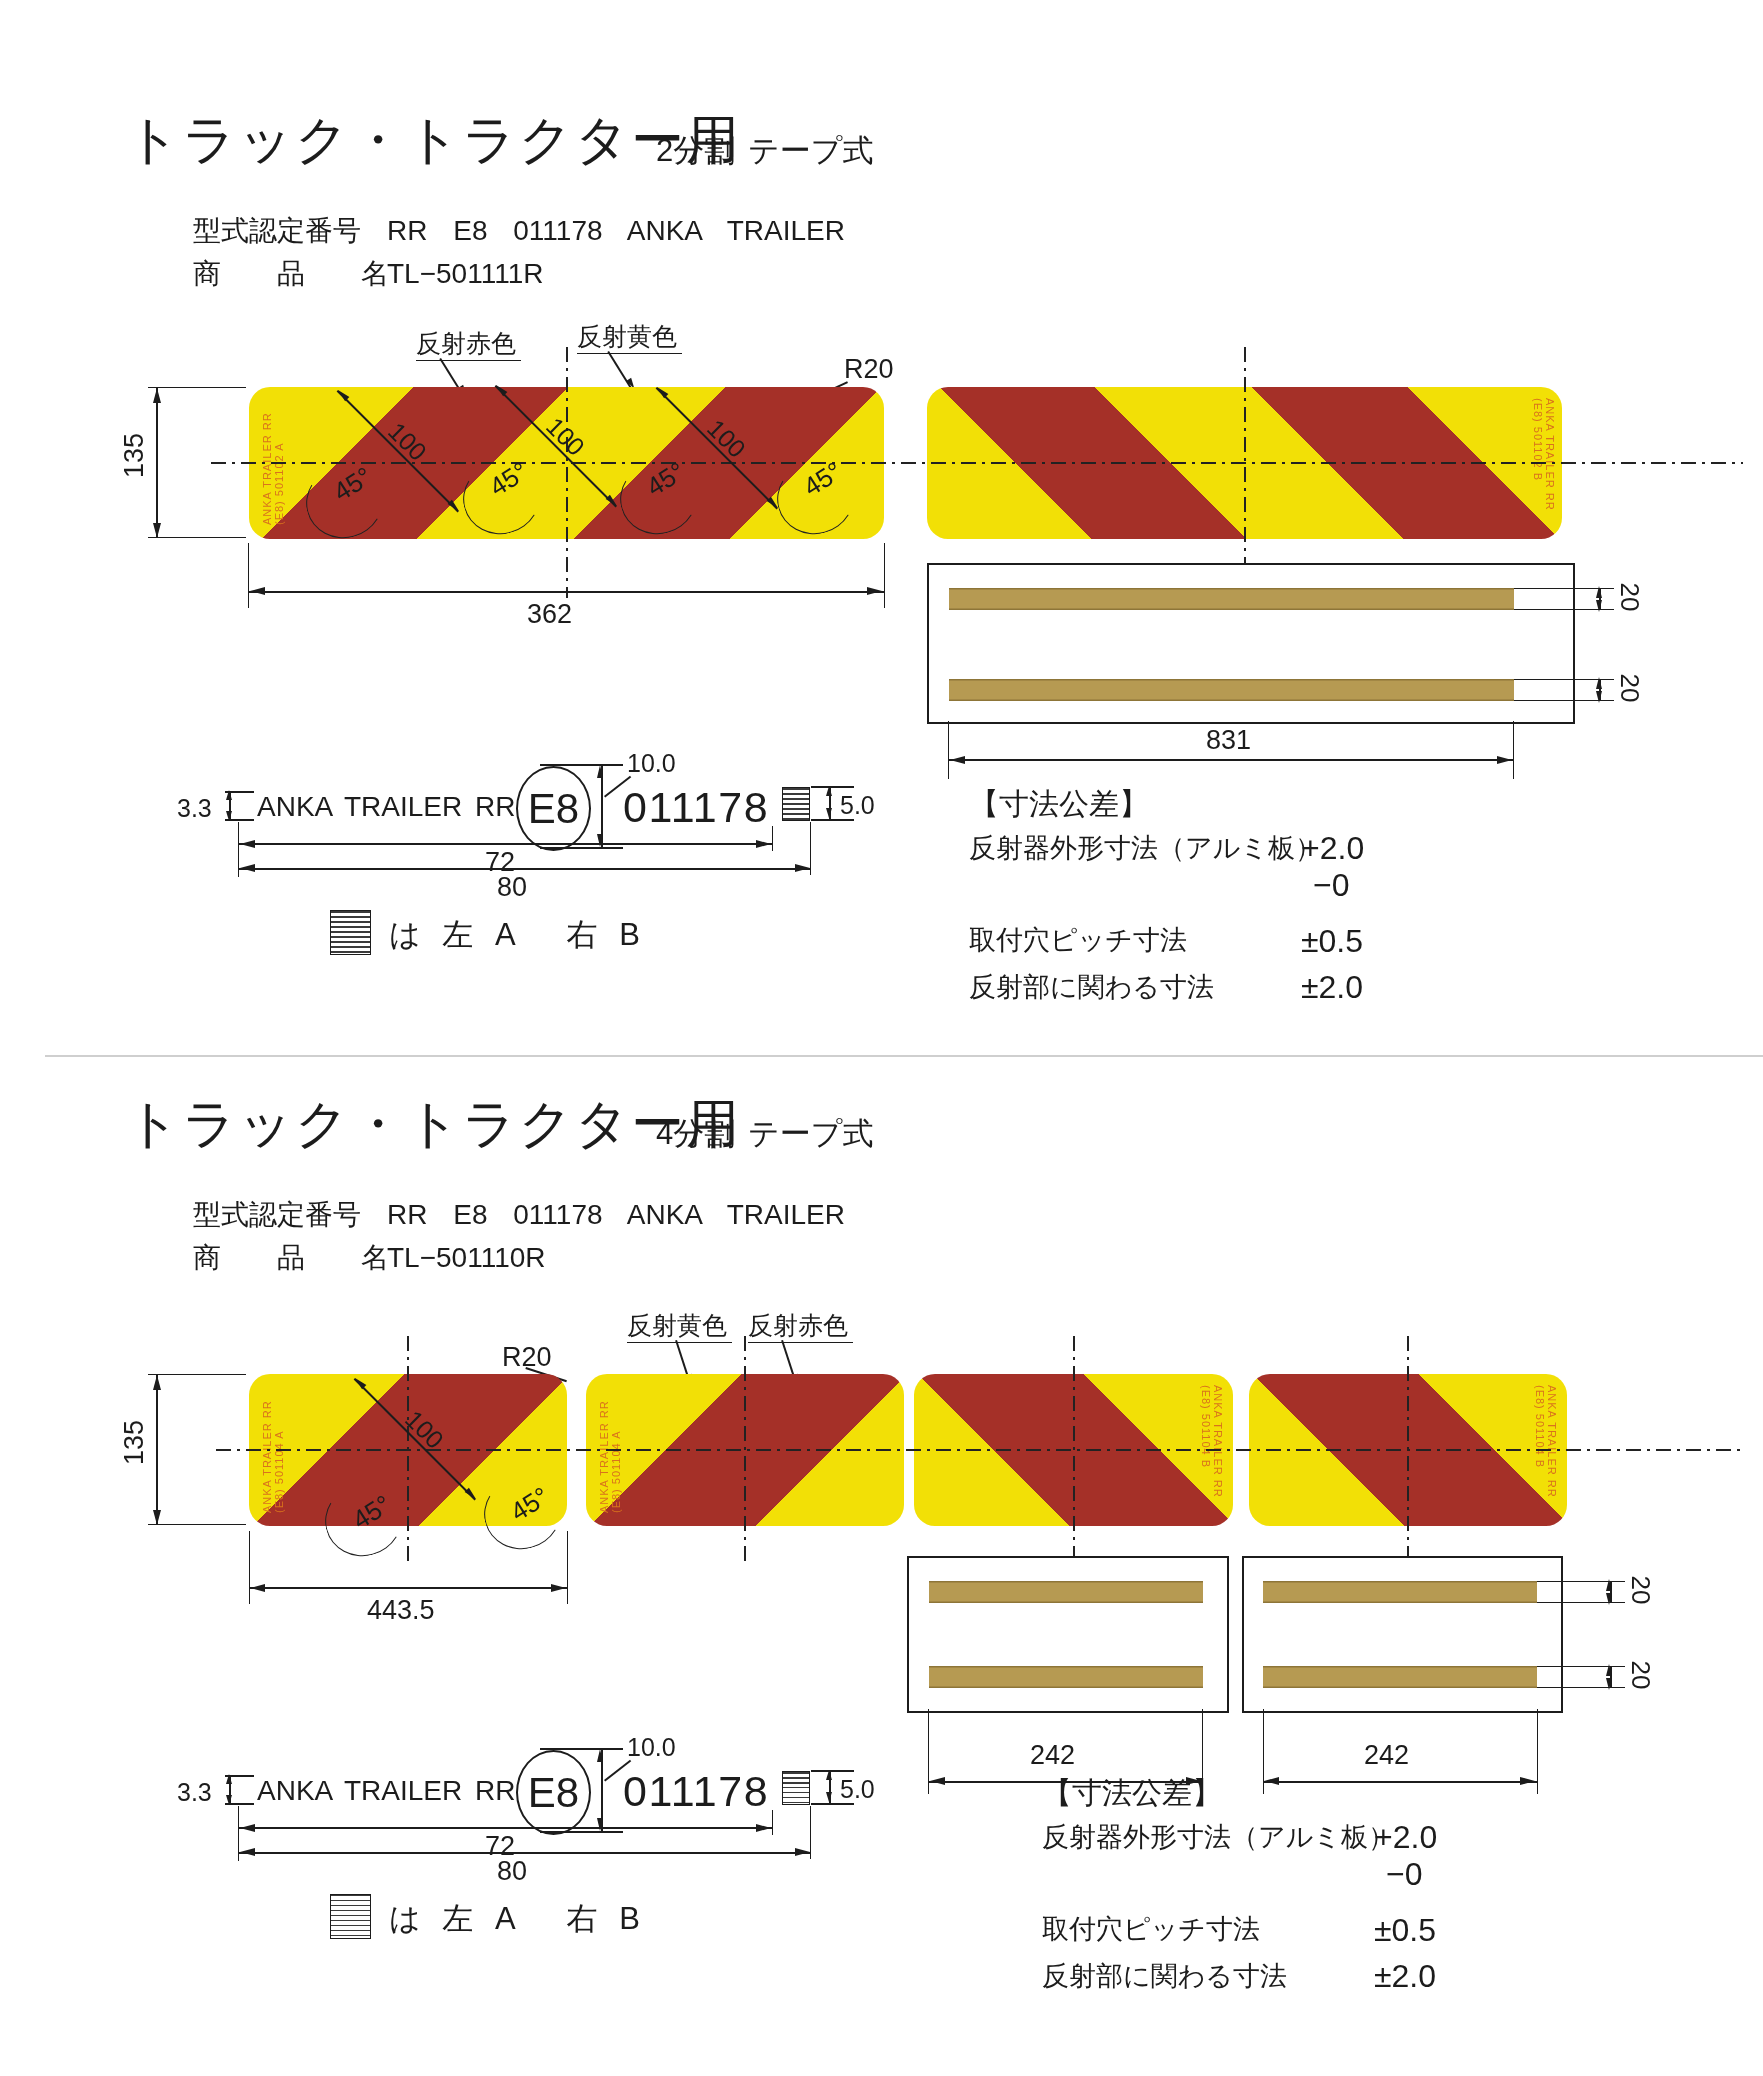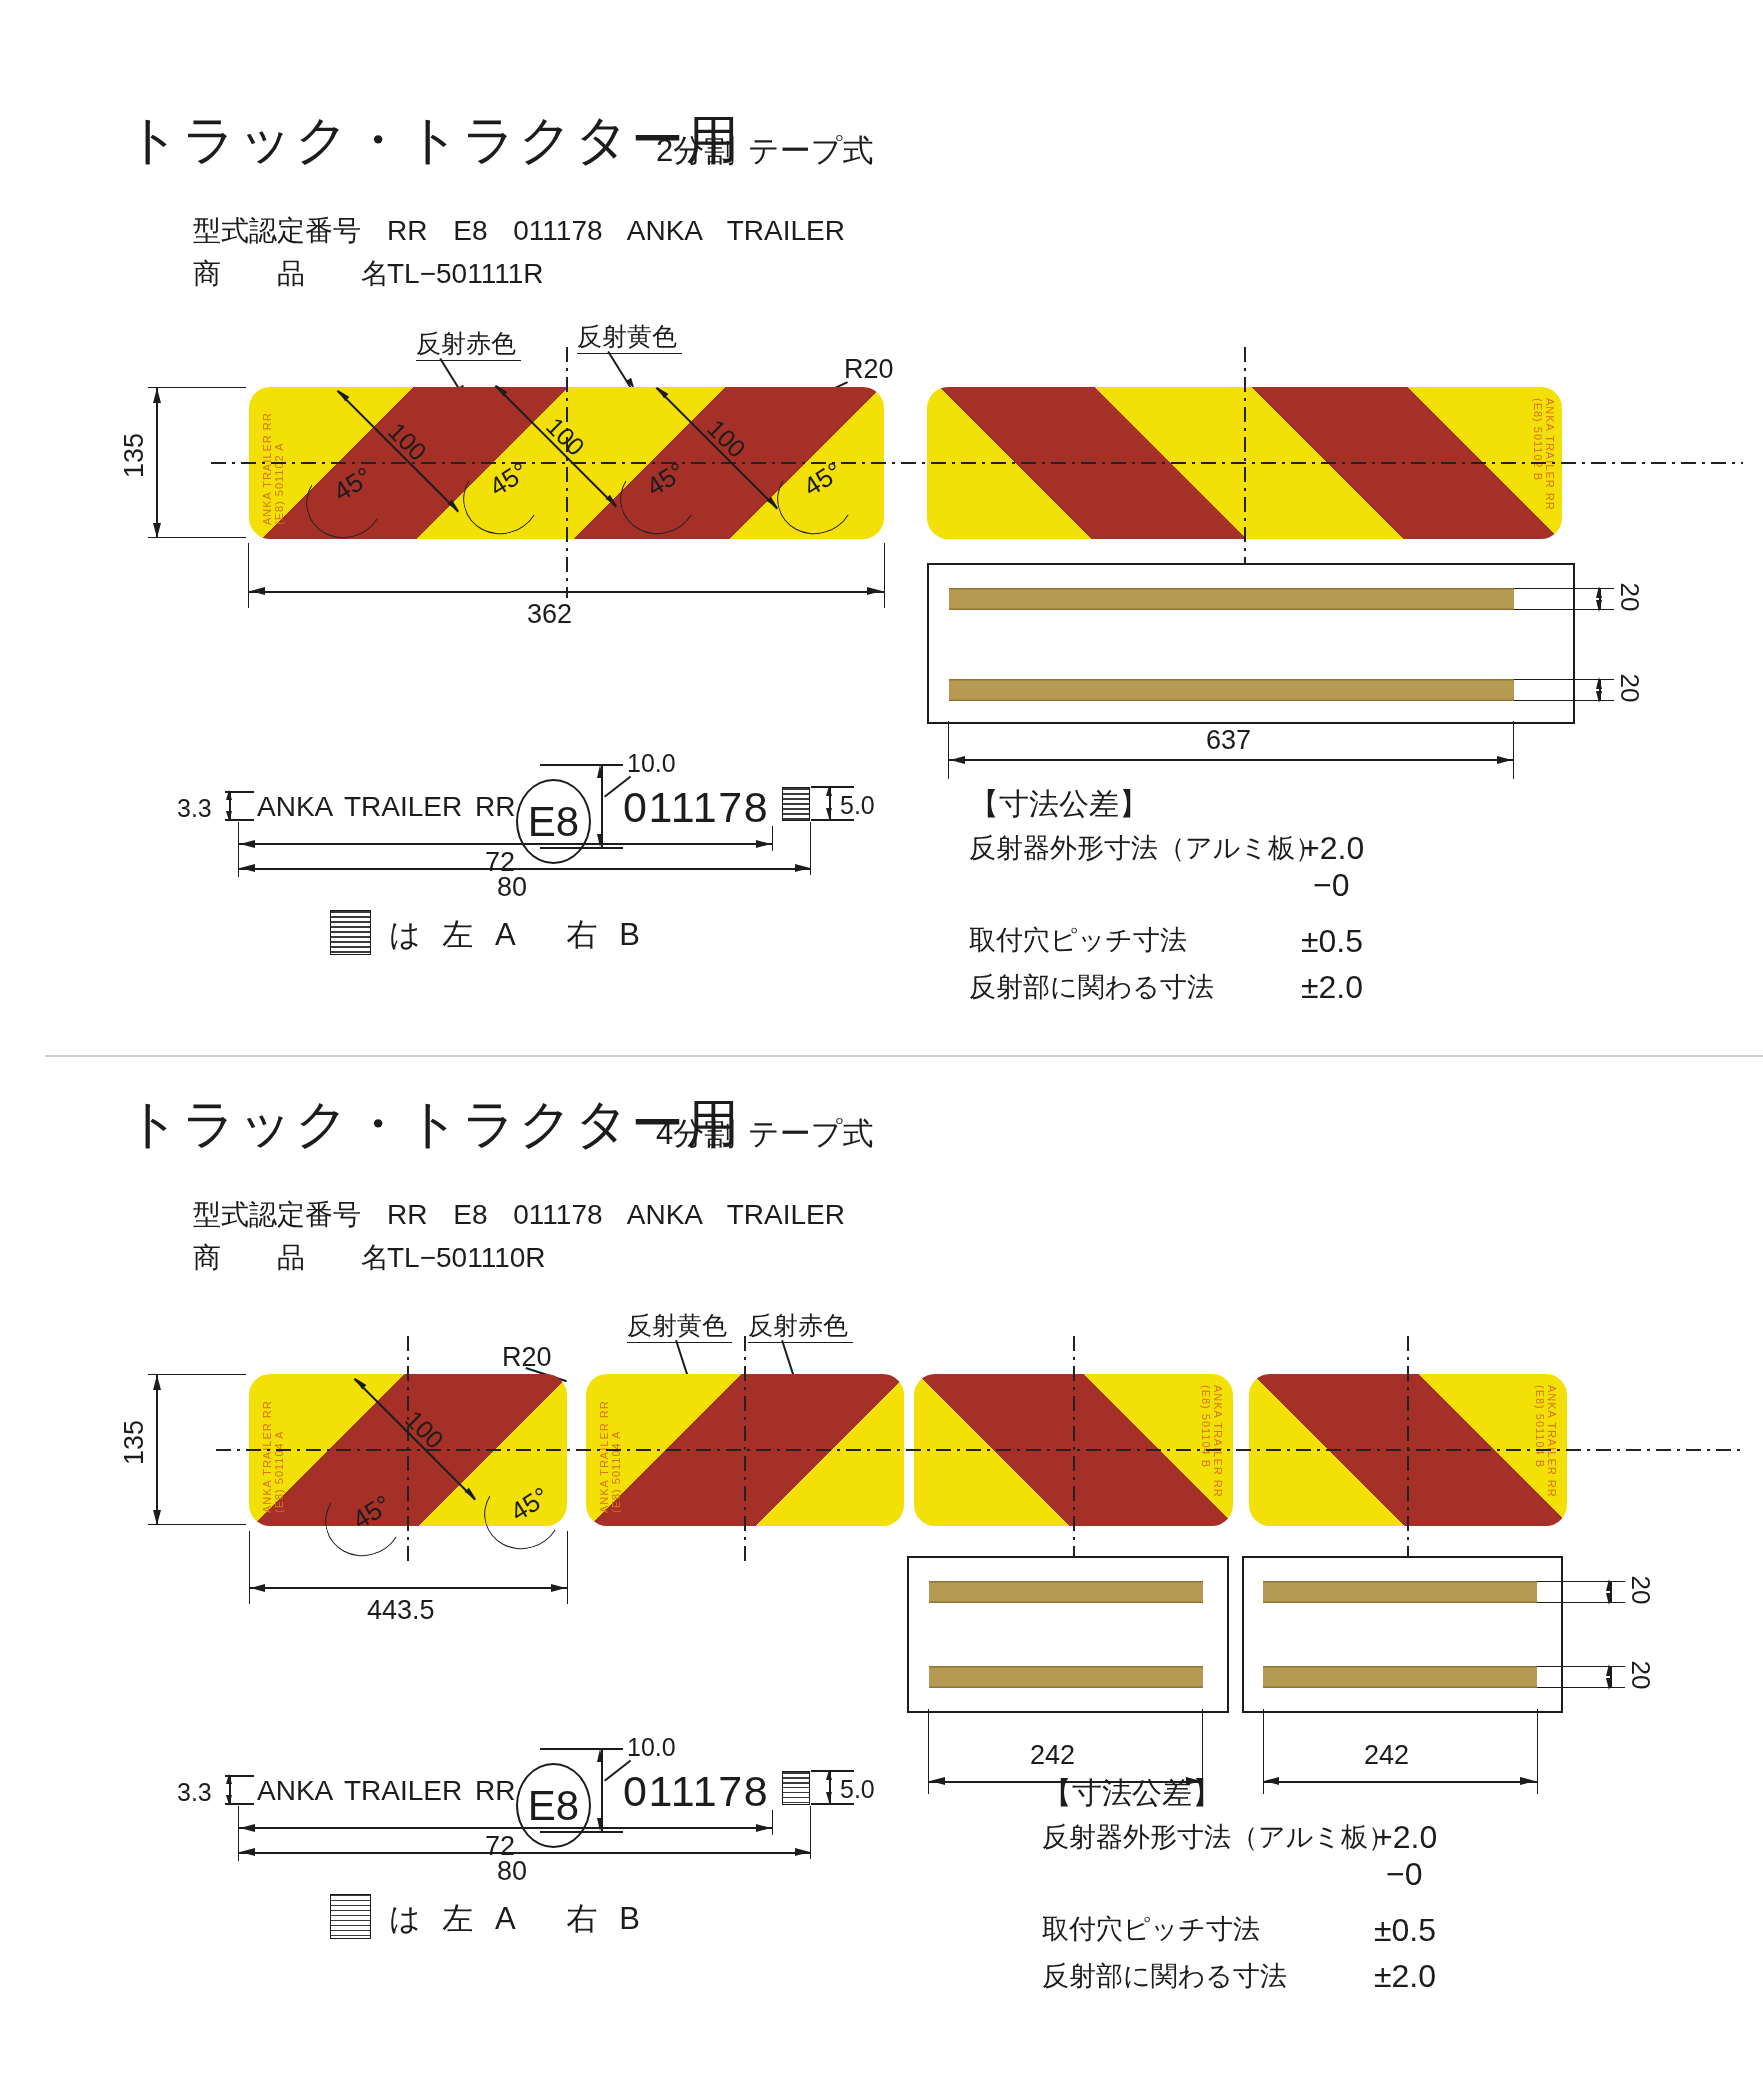--- a/index.html
+++ b/index.html
@@ -15,21 +15,21 @@
   .clh{position:absolute;height:1.5px;background:repeating-linear-gradient(90deg,#222 0 15px,transparent 15px 21px,#222 21px 24px,transparent 24px 30px);}
   .clv{position:absolute;width:1.5px;background:repeating-linear-gradient(180deg,#222 0 15px,transparent 15px 21px,#222 21px 24px,transparent 24px 30px);}
   .plate{position:absolute;border-radius:21px;--y:#f2e006;--r:#a53028;}
   .g2L{background:linear-gradient(135deg,var(--y) 0 116px,var(--r) 116px 226px,var(--y) 226px 337px,var(--r) 337px 447px,var(--y) 447px 100%);}
   .g2R{background:linear-gradient(45deg,var(--y) 0 116px,var(--r) 116px 226px,var(--y) 226px 337px,var(--r) 337px 447px,var(--y) 447px 100%);}
   .g4L{background:linear-gradient(135deg,var(--y) 0 110px,var(--r) 110px 227px,var(--y) 227px 100%);}
   .g4R{background:linear-gradient(45deg,var(--y) 0 110px,var(--r) 110px 227px,var(--y) 227px 100%);}
   .rect{position:absolute;border:2px solid #1c1c1c;background:#fff;}
   .strip{position:absolute;background:#b69a52;box-shadow:inset 0 1.5px 0 #8d7538,inset 0 -1.5px 0 #8d7538;}
   .hatch{position:absolute;border:1.5px solid #1c1c1c;background:repeating-linear-gradient(180deg,#3a3a3a 0 1.5px,#fff 1.5px 5px);}
-  .eb{position:absolute;border:2px solid #1c1c1c;border-radius:50%;display:flex;align-items:center;justify-content:center;margin-top:13px;}
+  .eb{position:absolute;border:2px solid #1c1c1c;border-radius:50%;display:flex;align-items:center;justify-content:center;}
   .d100{position:absolute;width:171px;height:29px;transform:rotate(45deg);}
   .d100 .bar{position:absolute;left:0;top:23px;width:171px;height:1.5px;background:#1c1c1c;}
   .d100 .lab{position:absolute;left:50%;top:-4px;transform:translateX(-50%);font-size:25px;}
   .arc{position:absolute;width:75px;height:70px;border:1.5px solid transparent;border-bottom-color:#222;border-left-color:#222;border-radius:50%;transform:rotate(-15deg);}
   .edge{position:absolute;font-size:11px;letter-spacing:1px;color:#d9731c;width:131px;height:12px;transform-origin:0 0;}
   .sep{position:absolute;left:45px;top:1055px;width:1718px;height:1.5px;background:#cfcfcf;}
 </style>
 </head>
 <body>
 
@@ -118,21 +118,21 @@
   <div class="t" style="left:1616px;top:584px;font-size:26px;transform:rotate(90deg);">20</div>
   <div class="ln" style="left:1514px;top:679px;width:100px;height:1px;"></div>
   <div class="ln" style="left:1514px;top:700px;width:100px;height:1px;"></div>
   <div class="ln" style="left:1599px;top:680px;width:1.5px;height:20px;"></div>
   <div class="ar aU" style="left:1596px;top:677px;border-width:0 3.5px 12px 3.5px;"></div>
   <div class="ar aD" style="left:1596px;top:691px;border-width:12px 3.5px 0 3.5px;"></div>
   <div class="t" style="left:1616px;top:675px;font-size:26px;transform:rotate(90deg);">20</div>
 
   <div class="ln" style="left:948px;top:721px;width:1px;height:58px;"></div>
   <div class="ln" style="left:1513px;top:721px;width:1px;height:58px;"></div>
-  <div class="t" style="left:1206px;top:727px;font-size:27px;">637</div>
+  <div class="t" style="left:1206px;top:727px;font-size:27px;">831</div>
   <div class="ln" style="left:949px;top:759px;width:565px;height:1.5px;"></div>
   <div class="ar aL" style="left:950px;top:756px;"></div>
   <div class="ar aR" style="left:1497px;top:756px;"></div>
 
   <div style="position:absolute;left:0;top:743px;width:904px;height:241px;">
     <div class="t" style="left:177px;top:53px;font-size:25px;">3.3</div>
     <div class="ln" style="left:225px;top:48px;width:29px;height:1.5px;"></div>
     <div class="ln" style="left:225px;top:76px;width:29px;height:1.5px;"></div>
     <div class="ln" style="left:229px;top:49px;width:1.5px;height:27px;"></div>
     <div class="ar aU" style="left:226px;top:47px;border-width:0 3px 10px 3px;"></div>

